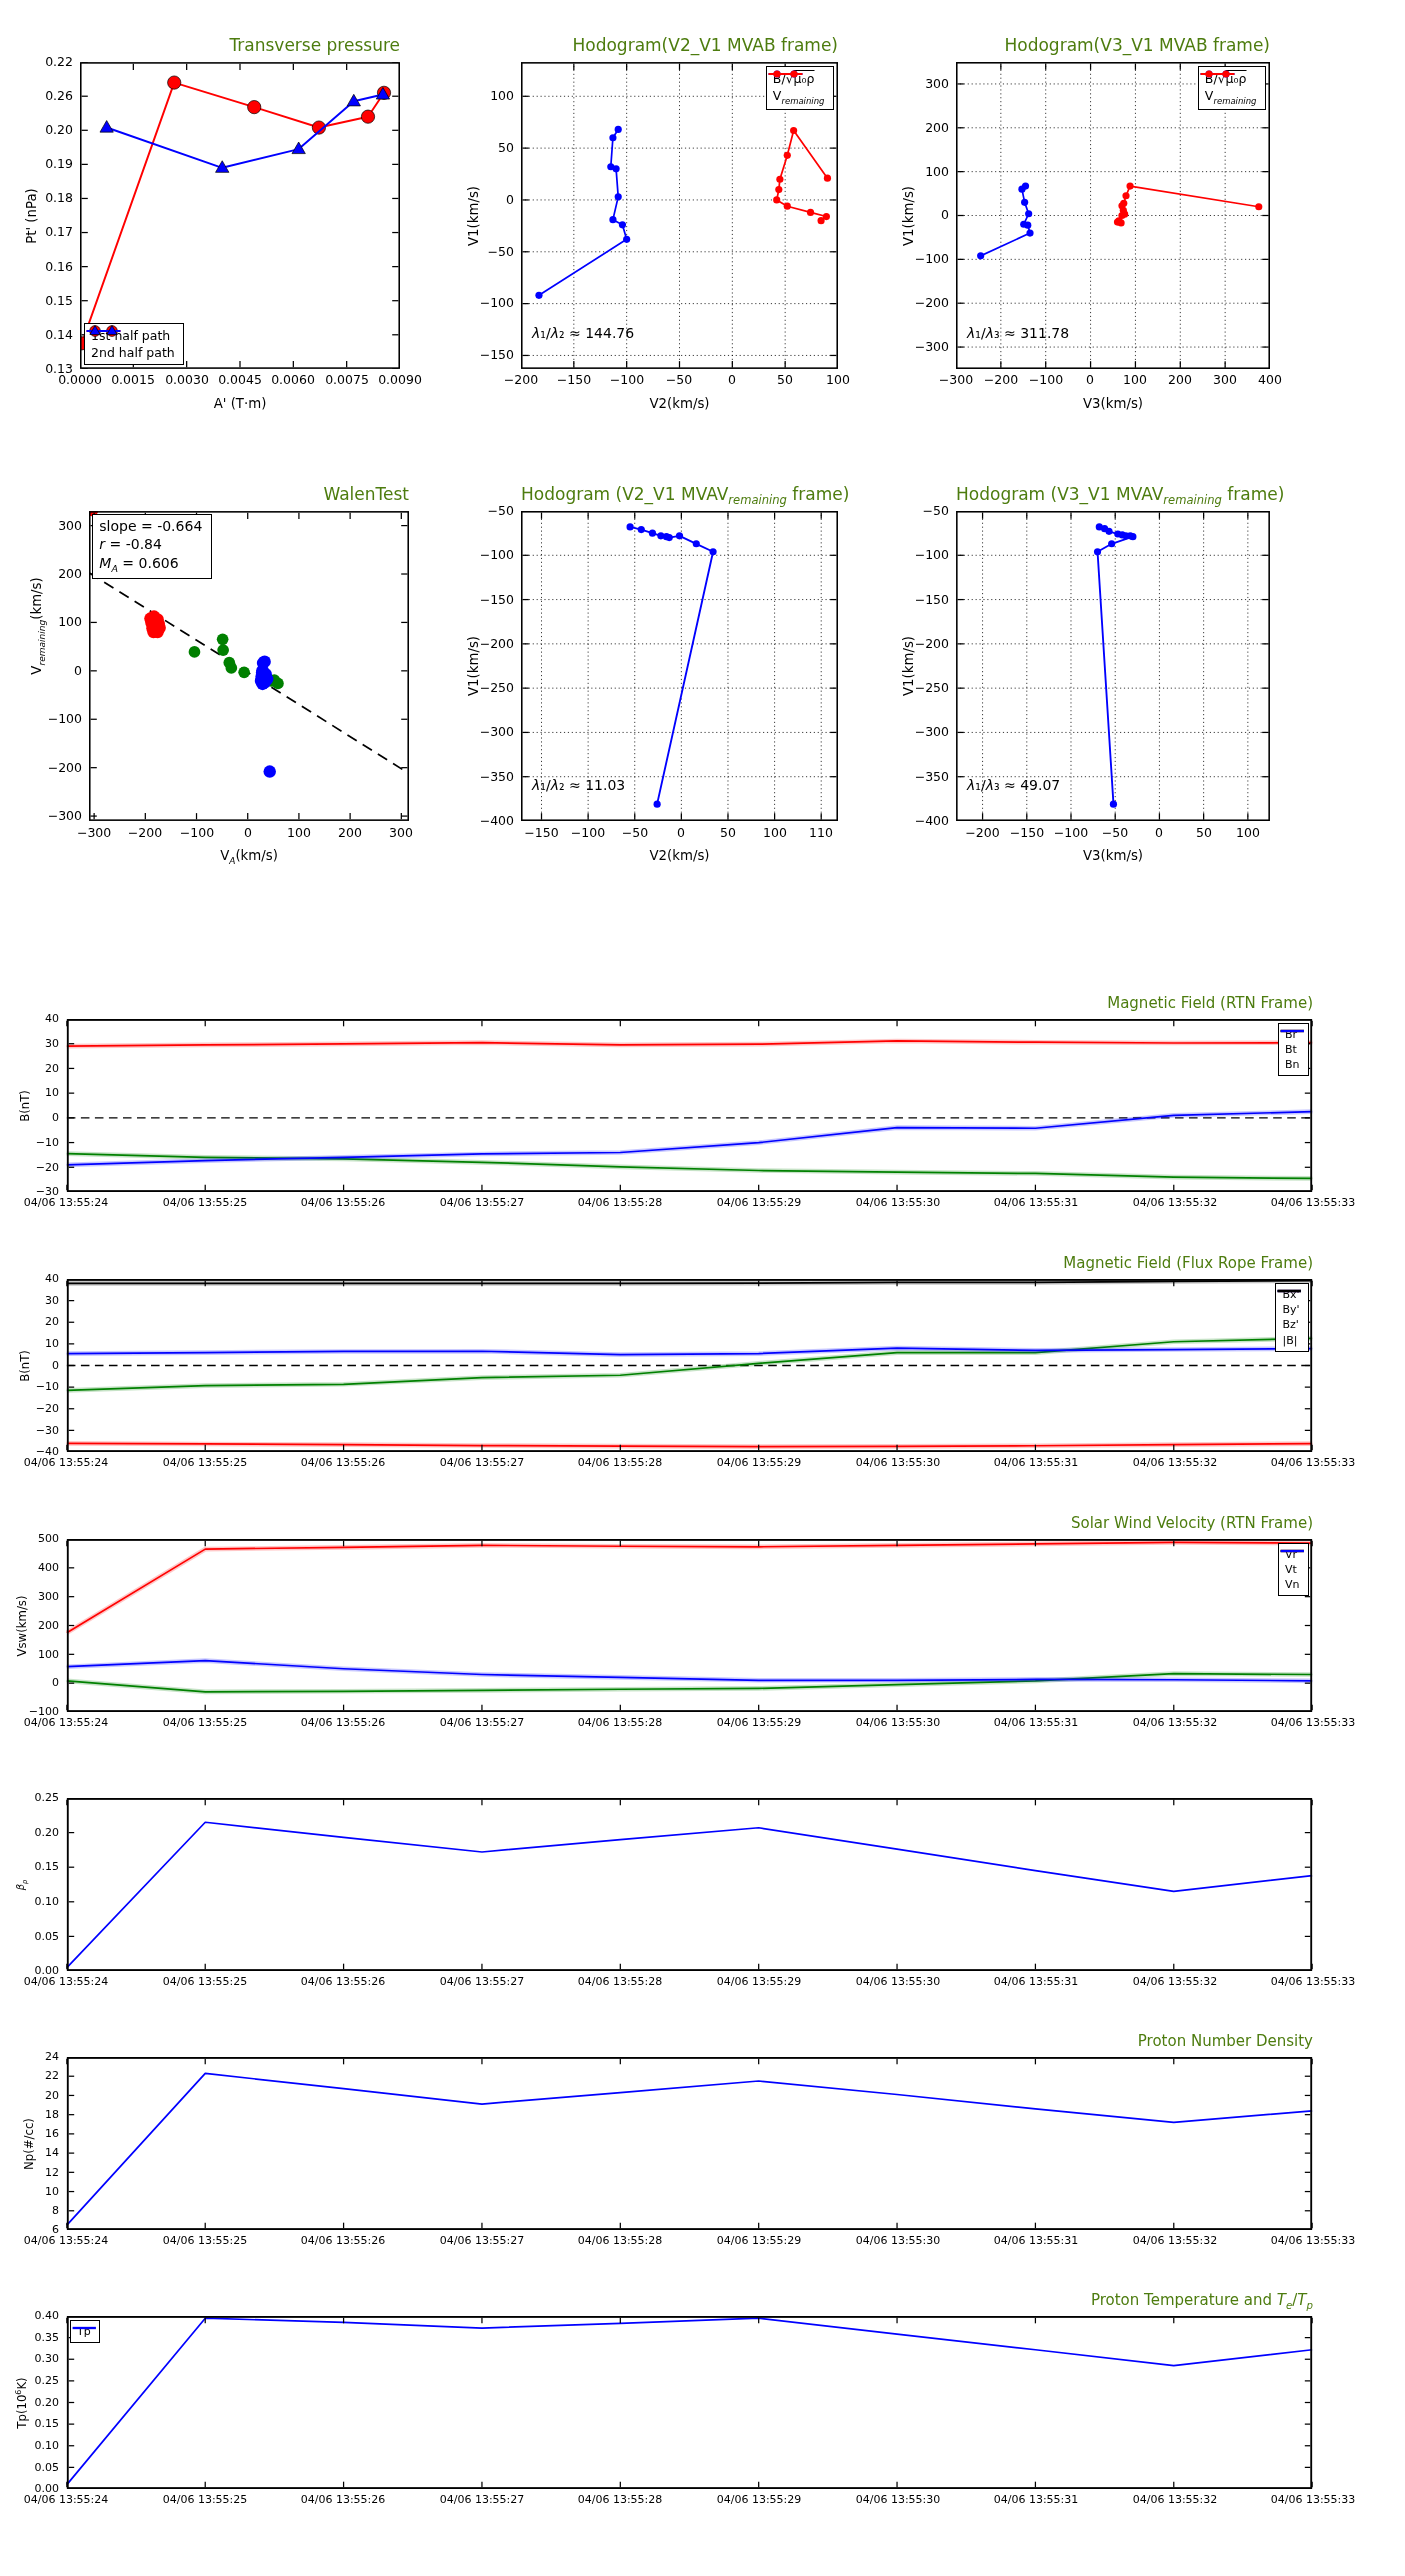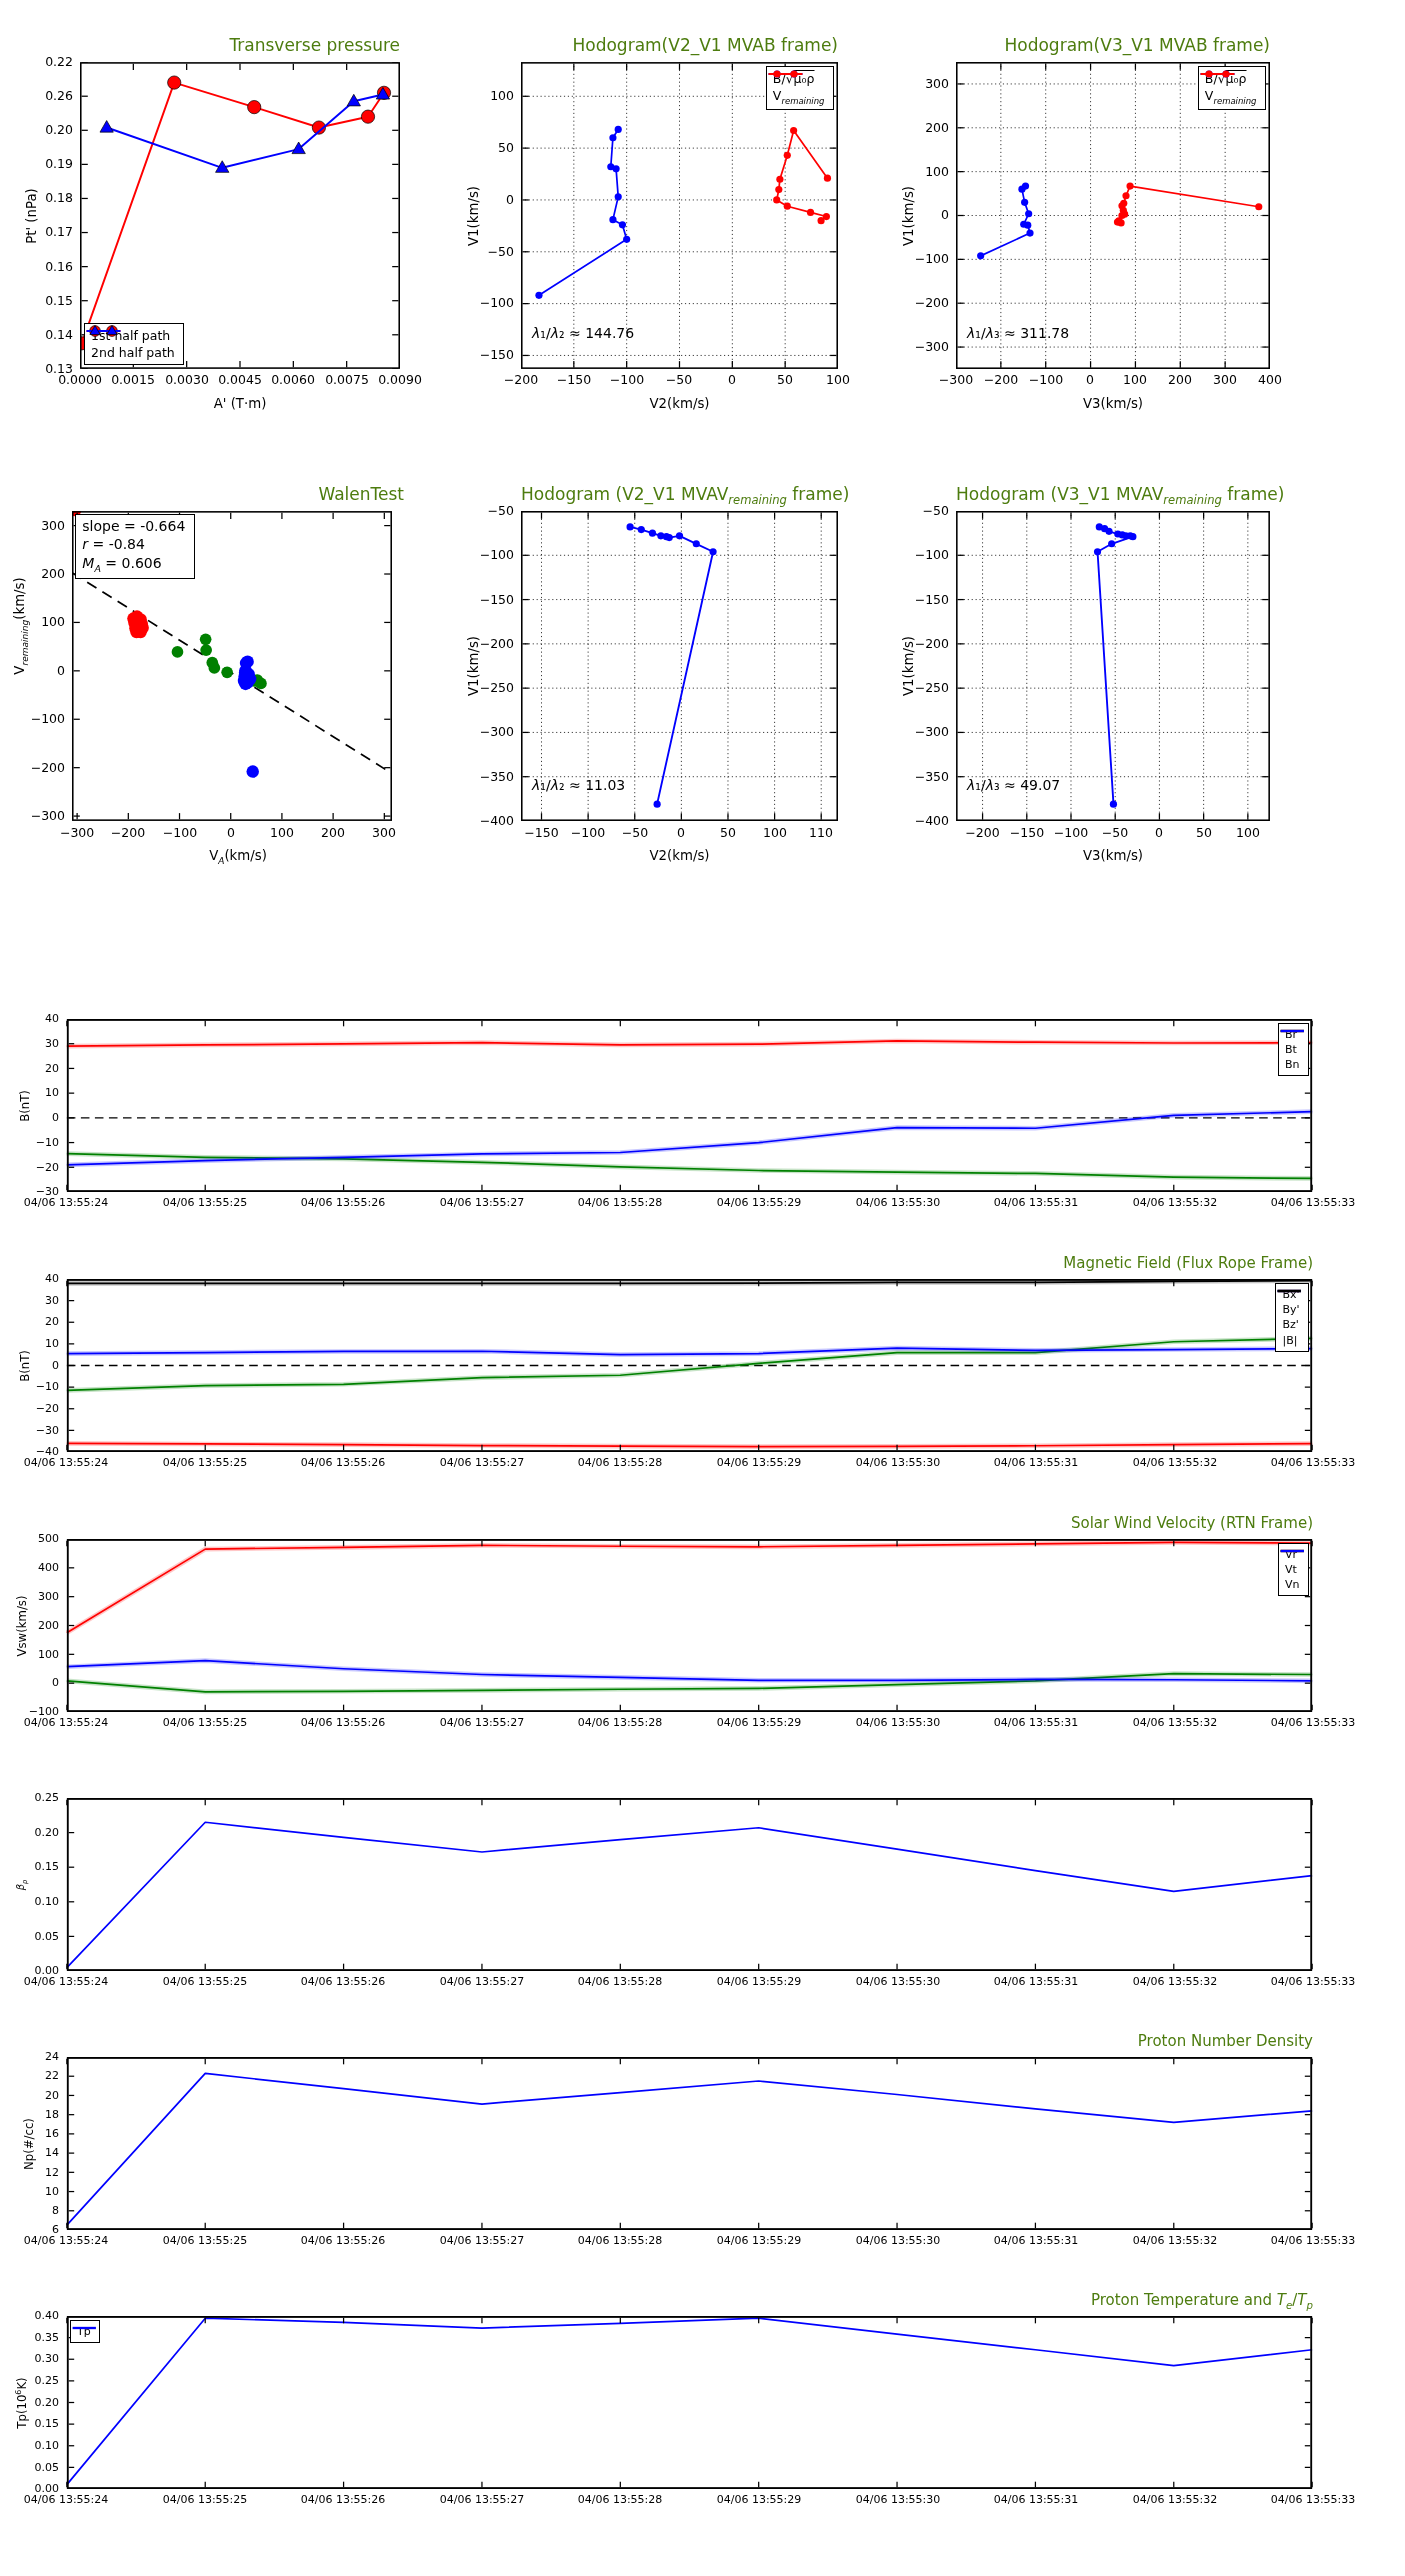--- a/index.html
+++ b/index.html
@@ -316,21 +316,21 @@
           <svg width="37" height="14" viewBox="0 0 48 18">
             <line x1="2" y1="9" x2="46" y2="9" stroke="#ff0000" stroke-width="2.4"></line>
             <circle cx="13" cy="9" r="4.6" fill="#ff0000"></circle>
             <circle cx="35" cy="9" r="4.6" fill="#ff0000"></circle>
           </svg>
           <div style="white-space: nowrap;">V<sub><i>remaining</i></sub></div>
         </div>
       </div>
       <div class="anno" style="left: 11px; top: 271px; font-size: 14px;"><i>λ</i>₁/<i>λ</i>₃ ≈ 311.78</div>
     </div>
-    <div class="plot" style="left: 72px; top: 511px; width: 320px; height: 230px; padding-left: 12px;">
+    <div class="plot" style="left: 89px; top: 511px; width: 320px; height: 230px;">
       <svg width="320" height="310" viewBox="0 0 410 397">
         <line x1="0" y1="78.87893749999995" x2="410" y2="336.308625" stroke="#000000" stroke-width="2.2" stroke-dasharray="14 9"></line>
         <circle cx="3.9359999999999995" cy="-1.2406250000000227" r="8" fill="#ff0000"></circle>
         <circle cx="78.72" cy="137.70937500000002" r="8" fill="#ff0000"></circle>
         <circle cx="83.312" cy="135.22812499999998" r="8" fill="#ff0000"></circle>
         <circle cx="87.904" cy="138.95" r="8" fill="#ff0000"></circle>
         <circle cx="80.03200000000001" cy="143.2921875" r="8" fill="#ff0000"></circle>
         <circle cx="84.624" cy="144.53281249999998" r="8" fill="#ff0000"></circle>
         <circle cx="89.216" cy="144.53281249999998" r="8" fill="#ff0000"></circle>
         <circle cx="81.344" cy="150.11562500000002" r="8" fill="#ff0000"></circle>
@@ -610,20 +610,21 @@
         <line x1="1595.6" y1="126.85714285714286" x2="1588.6" y2="126.85714285714286" stroke="#000" stroke-width="1.6"></line>
         <line x1="2.4" y1="95.14285714285715" x2="9.4" y2="95.14285714285715" stroke="#000" stroke-width="1.6"></line>
         <line x1="1595.6" y1="95.14285714285715" x2="1588.6" y2="95.14285714285715" stroke="#000" stroke-width="1.6"></line>
         <line x1="2.4" y1="63.428571428571416" x2="9.4" y2="63.428571428571416" stroke="#000" stroke-width="1.6"></line>
         <line x1="1595.6" y1="63.428571428571416" x2="1588.6" y2="63.428571428571416" stroke="#000" stroke-width="1.6"></line>
         <line x1="2.4" y1="31.714285714285722" x2="9.4" y2="31.714285714285722" stroke="#000" stroke-width="1.6"></line>
         <line x1="1595.6" y1="31.714285714285722" x2="1588.6" y2="31.714285714285722" stroke="#000" stroke-width="1.6"></line>
         <line x1="2.4" y1="0" x2="9.4" y2="0" stroke="#000" stroke-width="1.6"></line>
         <line x1="1595.6" y1="0" x2="1588.6" y2="0" stroke="#000" stroke-width="1.6"></line>
       </svg>
+      <div class="ttl" style="top: -25px; font-size: 15px;">Magnetic Field (RTN Frame)</div>
       <div class="txt xtick" style="left: 0px; top: 178px; font-size: 11px;">04/06 13:55:24</div>
       <div class="txt xtick" style="left: 139px; top: 178px; font-size: 11px;">04/06 13:55:25</div>
       <div class="txt xtick" style="left: 277px; top: 178px; font-size: 11px;">04/06 13:55:26</div>
       <div class="txt xtick" style="left: 416px; top: 178px; font-size: 11px;">04/06 13:55:27</div>
       <div class="txt xtick" style="left: 554px; top: 178px; font-size: 11px;">04/06 13:55:28</div>
       <div class="txt xtick" style="left: 693px; top: 178px; font-size: 11px;">04/06 13:55:29</div>
       <div class="txt xtick" style="left: 832px; top: 178px; font-size: 11px;">04/06 13:55:30</div>
       <div class="txt xtick" style="left: 970px; top: 178px; font-size: 11px;">04/06 13:55:31</div>
       <div class="txt xtick" style="left: 1109px; top: 178px; font-size: 11px;">04/06 13:55:32</div>
       <div class="txt xtick" style="left: 1247px; top: 178px; font-size: 11px;">04/06 13:55:33</div>

